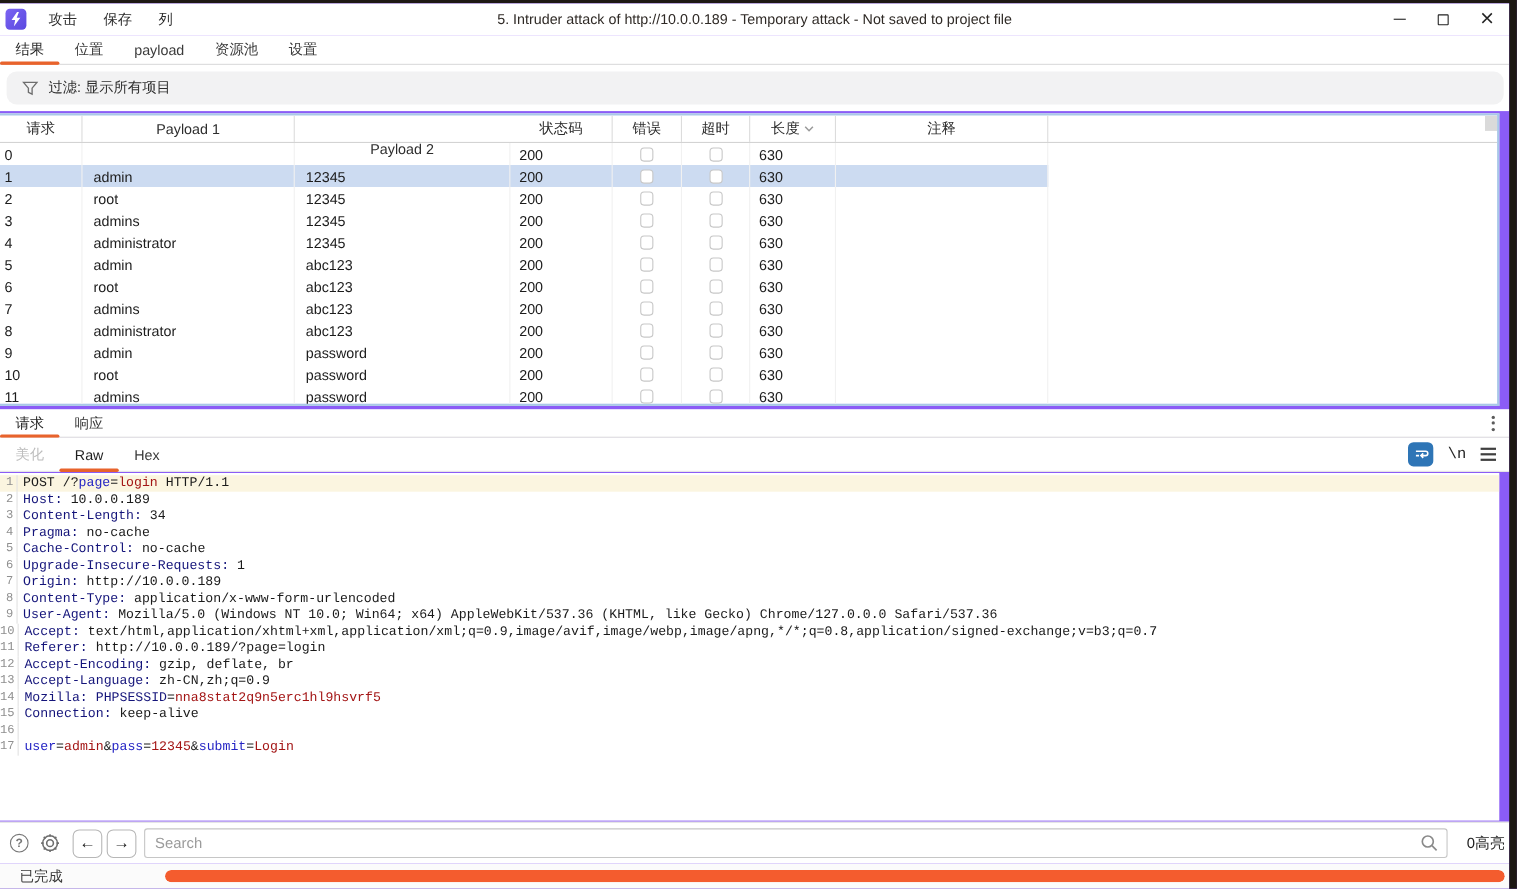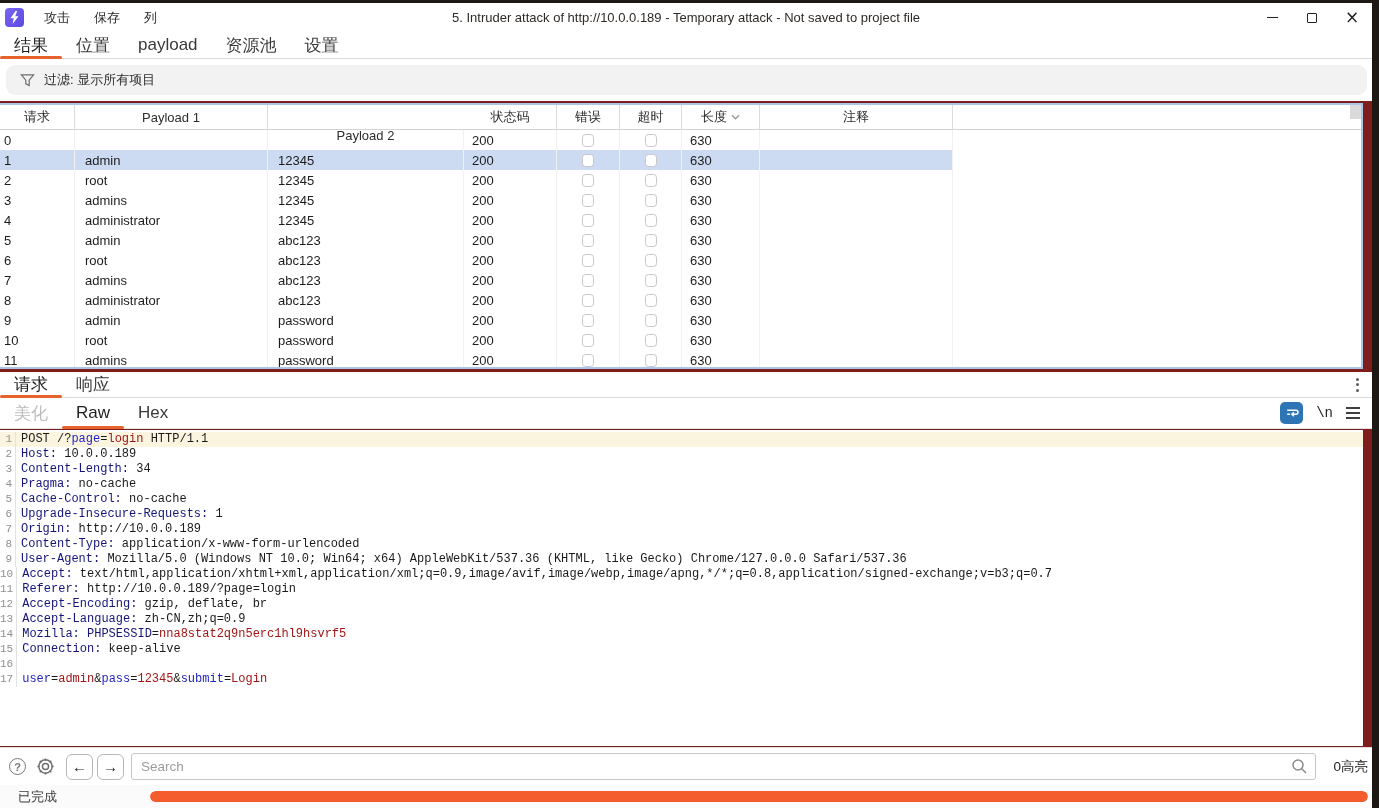--- a/index.html
+++ b/index.html
@@ -3,37 +3,37 @@
 <meta charset="utf-8">
 <style>
   :root{
     --accent:#e8632c;
     --sel:#ccdbf1;
     --tblborder:#a9c7e8;
   }
   *{box-sizing:border-box;margin:0;padding:0}
   html,body{width:1379px;height:808px;overflow:hidden}
   body{background:#1d1813;font-family:"Liberation Sans","DejaVu Sans",sans-serif;-webkit-font-smoothing:antialiased}
-  .window{position:absolute;top:3px;left:0;width:1372px;height:805px;background:#7f1d1d;overflow:hidden}
+  .window{position:absolute;top:3px;left:0;width:1372px;height:805px;background:#8b5cf6;overflow:hidden}
 
   
   .titlebar{position:absolute;top:0;left:0;right:0;height:29px;background:#fff;display:flex;align-items:center}
   .appicon{width:19px;height:19px;border-radius:4px;background:linear-gradient(135deg,#7b64f2,#5a49e0);margin:0 8px 0 5px;display:flex;align-items:center;justify-content:center;flex:0 0 auto}
   .menubar{display:flex;align-items:center;gap:0}
   .menu-item{font-size:13px;color:#2b2b2b;padding:0 12px;height:29px;display:flex;align-items:center;cursor:default}
   .wtitle{position:absolute;left:0;right:0;text-align:center;font-size:13px;color:#2f2a26;pointer-events:none}
   .wctrls{margin-left:auto;display:flex;align-items:center;height:100%}
   .wbtn{width:40px;height:100%;display:flex;align-items:center;justify-content:center;color:#222}
   .min-glyph{width:11px;height:0;border-top:1.4px solid #222}
   .max-glyph{width:10px;height:10px;border:1.4px solid #222;border-radius:1px}
   .close-glyph{font-size:17px;line-height:1;color:#222;font-family:"DejaVu Sans",sans-serif}
 
   
   .tabstrip{position:absolute;top:29px;left:0;right:0;height:27px;display:flex;border-bottom:1px solid #d9d9d9;background:#fff}
-  .tab{position:relative;display:flex;align-items:center;height:100%;padding:0 14px;font-size:17px;color:#3a3a3a;cursor:default;white-space:nowrap}
+  .tab{position:relative;display:flex;align-items:center;height:100%;padding:0 14px;font-size:13px;color:#3a3a3a;cursor:default;white-space:nowrap}
   .tab.active{color:#1f1f1f}
   .tab.active::after{content:"";position:absolute;left:0;right:0;bottom:-1px;height:3px;background:var(--accent);border-radius:1.5px}
   .tab.disabled{color:#bdbdbd}
 
   
   .filterwrap{position:absolute;top:56px;left:0;right:0;height:42px;background:#fff}
   .filterbar{position:absolute;top:6px;left:6px;right:5px;height:30px;background:#f2f2f3;border-radius:9px;display:flex;align-items:center;padding-left:14px;gap:9px}
   .filterbar span{font-size:13px;color:#2e2e2e}
 
   

